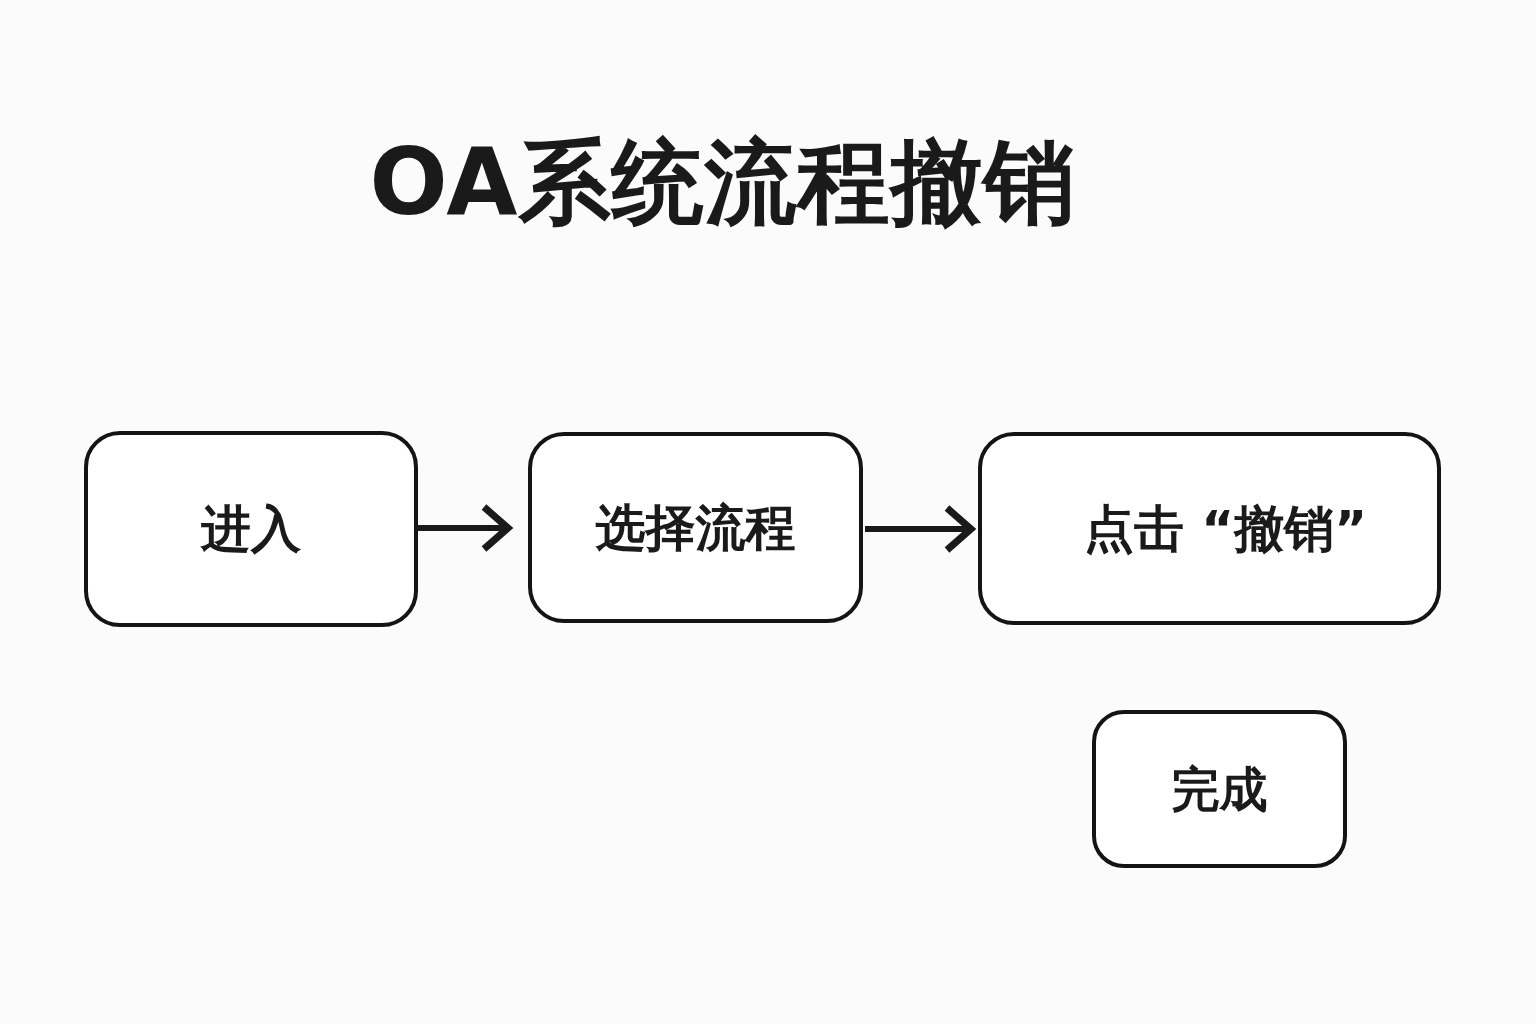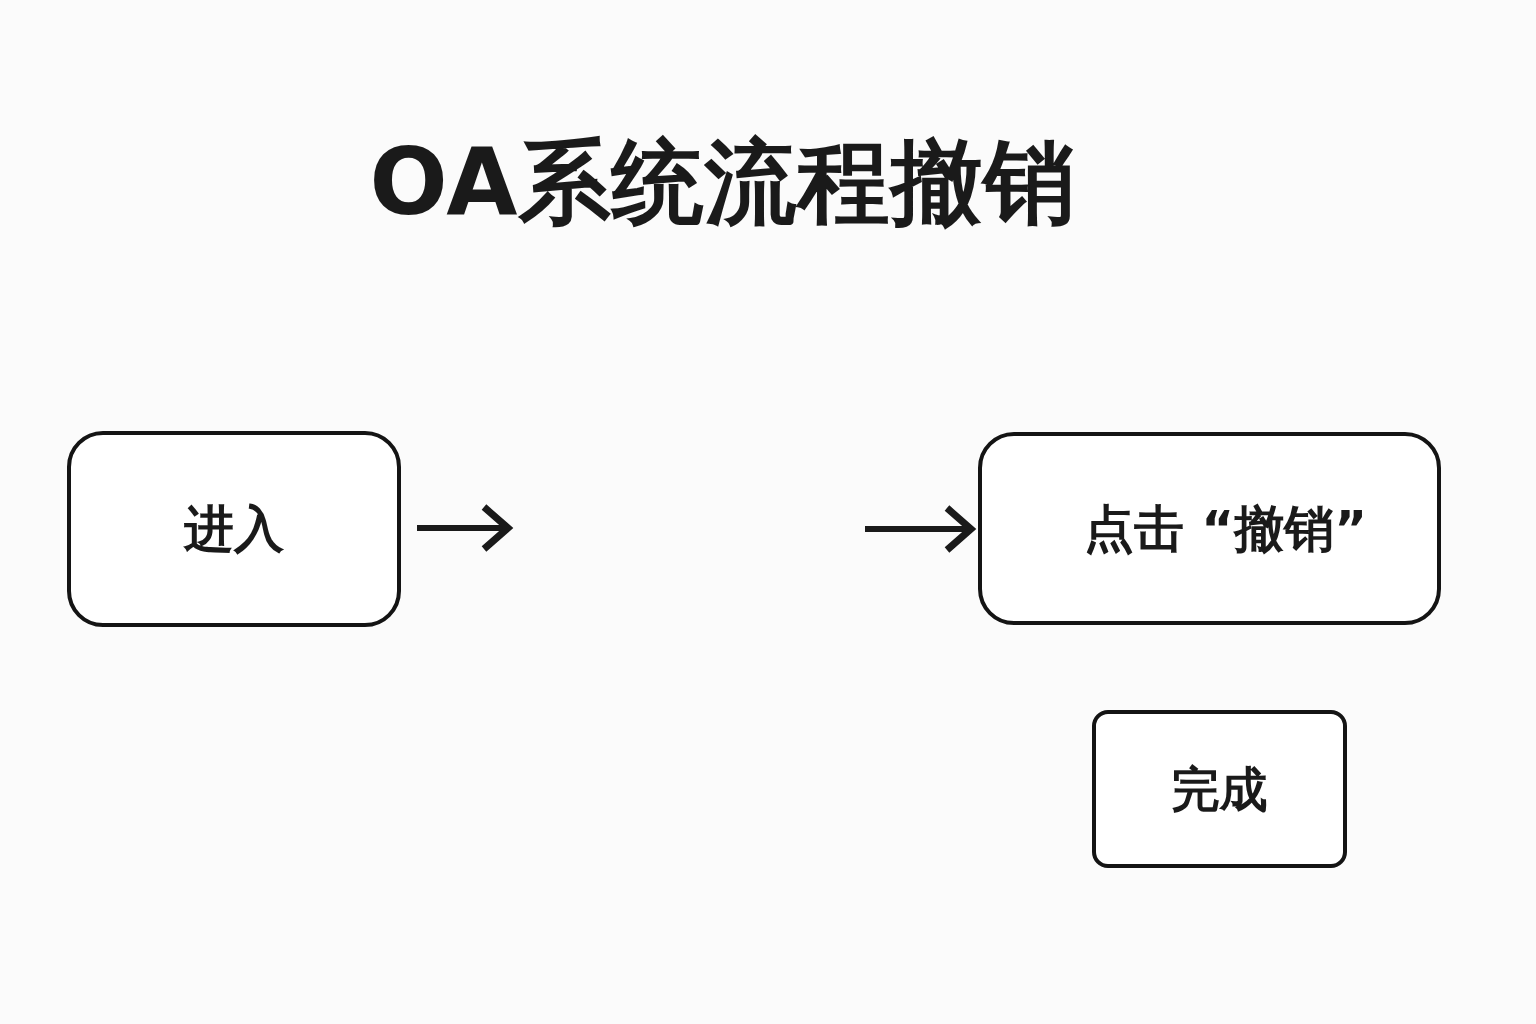--- a/index.html
+++ b/index.html
@@ -45,24 +45,24 @@
     justify-content: center;
     text-align: center;
     font-weight: 700;
     color: var(--text);
   }
   .flow-box .line {
     font-size: 50px;
     line-height: 70px;
     white-space: nowrap;
   }
-  #box-step-1 { left: 67px;   top: 431px; width: 334px; height: 196px; }
+  #box-step-1 { left: 84px;   top: 431px; width: 334px; height: 196px; }
   #box-step-2 { left: 528px;  top: 432px; width: 335px; height: 191px; }
   #box-step-3 { left: 978px;  top: 432px; width: 463px; height: 193px; padding-left: 32px; }
-  #box-step-4 { left: 1092px; top: 710px; width: 255px; height: 158px; border-radius: 16px; }
+  #box-step-4 { left: 1092px; top: 710px; width: 255px; height: 158px; border-radius: 32px; }
   #box-step-4 .line { font-size: 48px; }
   .arrow-layer {
     position: absolute;
     left: 0; top: 0;
     width: 1536px;
     height: 1024px;
     pointer-events: none;
     color: var(--arrow);
   }
 </style>
@@ -70,20 +70,23 @@
 <body>
 
 <div class="canvas">
 
   <div class="title">OA系统流程撤销</div>
 
   <div class="flow-box" id="box-step-1">
     <div class="line">进入</div>
   </div>
 
+  <div class="flow-box" id="box-step-2">
+    <div class="line">选择流程</div>
+  </div>
 
   <div class="flow-box" id="box-step-3">
     <div class="line">点击 “撤销”</div>
   </div>
 
   <div class="flow-box" id="box-step-4">
     <div class="line">完成</div>
   </div>
 
   <svg class="arrow-layer" viewBox="0 0 1536 1024">

